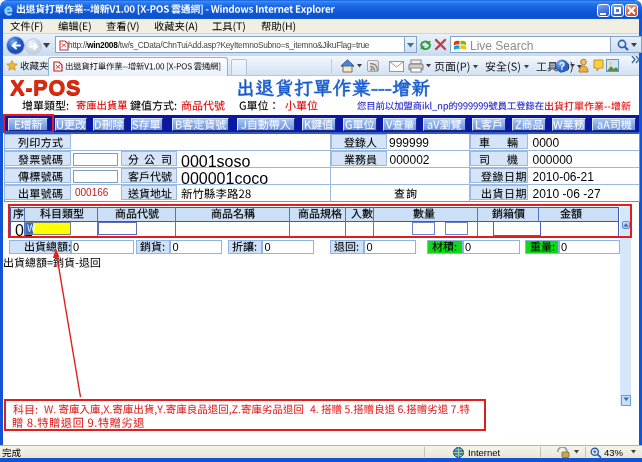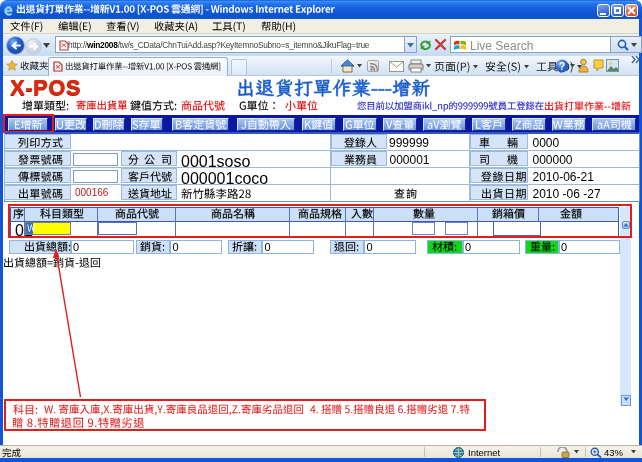--- a/index.html
+++ b/index.html
@@ -893,21 +893,21 @@
   </svg>
 <div style="position:absolute;left:331px;top:151px;width:55.5px;height:15px;background:#d5e5f7;border:1px solid #9cbade;"></div>
 <svg class="r" style="left:344px;top:154px" width="35" height="14">
     <g fill="#000" stroke="#000" stroke-width="6" transform="translate(0 9.7) scale(0.011000 -0.011000)">
       <use href="#gs696d" x="0"></use>
       <use href="#gs52d9" x="1000"></use>
       <use href="#gs54e1" x="2000"></use>
     </g>
   </svg>
 <div class="t" style="left:389px;top:136.5px;font-size:12px;color:#000;">999999</div>
-<div class="t" style="left:389.5px;top:153.5px;font-size:12px;color:#000;">000001</div>
+<div class="t" style="left:389.5px;top:153.5px;font-size:12px;color:#000;">000002</div>
 <div style="position:absolute;left:469px;top:134px;width:1px;height:68px;background:#9cbade"></div>
 <div style="position:absolute;left:470px;top:134px;width:58px;height:15px;background:#d5e5f7;border:1px solid #9cbade;"></div>
 <svg class="r" style="left:479px;top:137px" width="13" height="14">
     <g fill="#000" stroke="#000" stroke-width="6" transform="translate(0 9.7) scale(0.011000 -0.011000)">
       <use href="#gs8eca" x="0"></use>
     </g>
   </svg>
 <svg class="r" style="left:506.5px;top:137px" width="13" height="14">
     <g fill="#000" stroke="#000" stroke-width="6" transform="translate(0 9.7) scale(0.011000 -0.011000)">
       <use href="#gs8f1b" x="0"></use>

